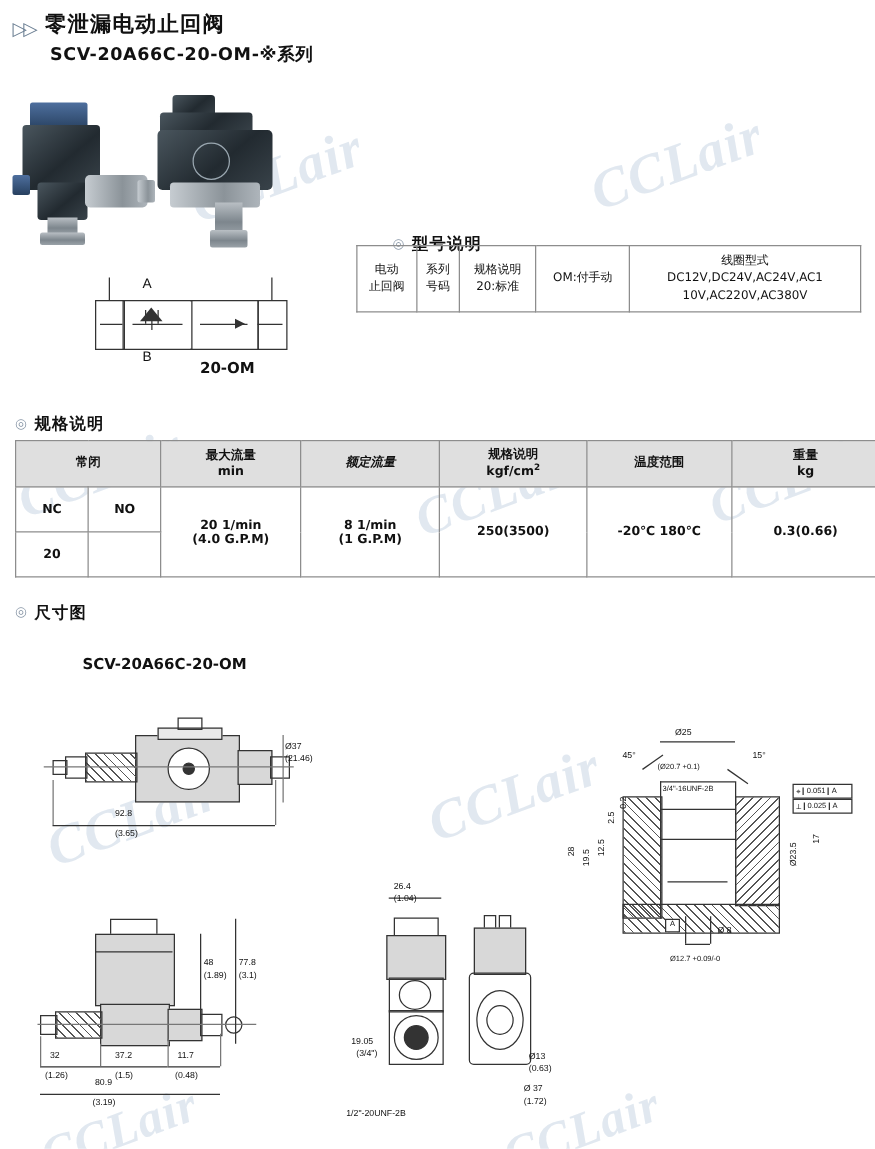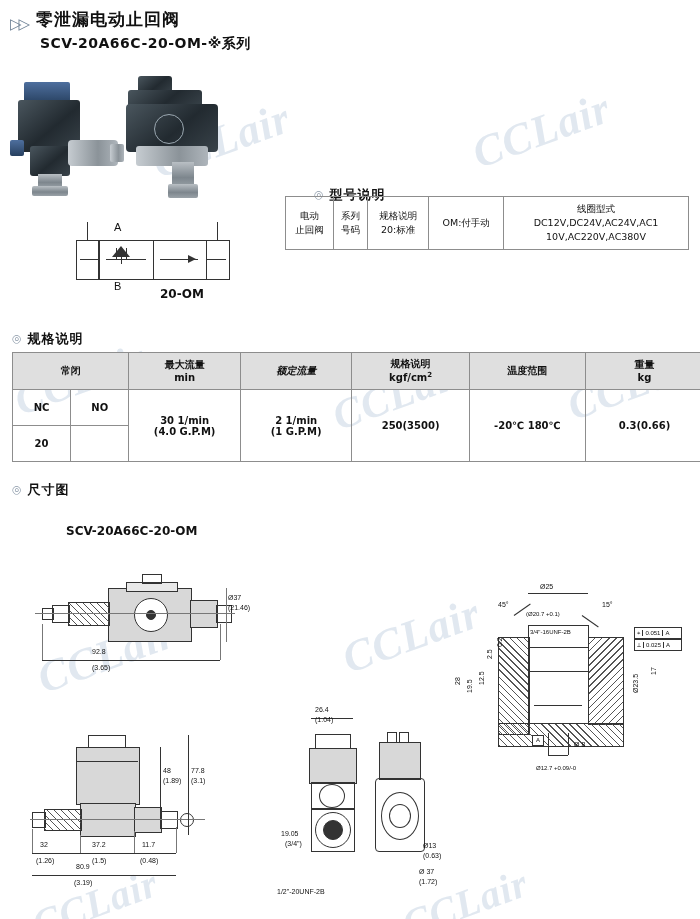--- a/index.html
+++ b/index.html
@@ -341,25 +341,25 @@
       </td>
       <td style="width:116px;">
         <div>重量</div>
         <div>kg</div>
       </td>
     </tr>
     <tr>
       <td class="tall" style="width:55px;">NC</td>
       <td class="tall" style="width:55px;">NO</td>
       <td rowspan="2">
-        <div>30 1/min</div>
+        <div>20 1/min</div>
         <div>(4.0 G.P.M)</div>
       </td>
       <td rowspan="2">
-        <div>2 1/min</div>
+        <div>8 1/min</div>
         <div>(1 G.P.M)</div>
       </td>
       <td rowspan="2">250(3500)</td>
       <td rowspan="2">-20℃   180℃</td>
       <td rowspan="2">0.3(0.66)</td>
     </tr>
     <tr>
       <td class="tall">20</td>
       <td class="tall"></td>
     </tr>

